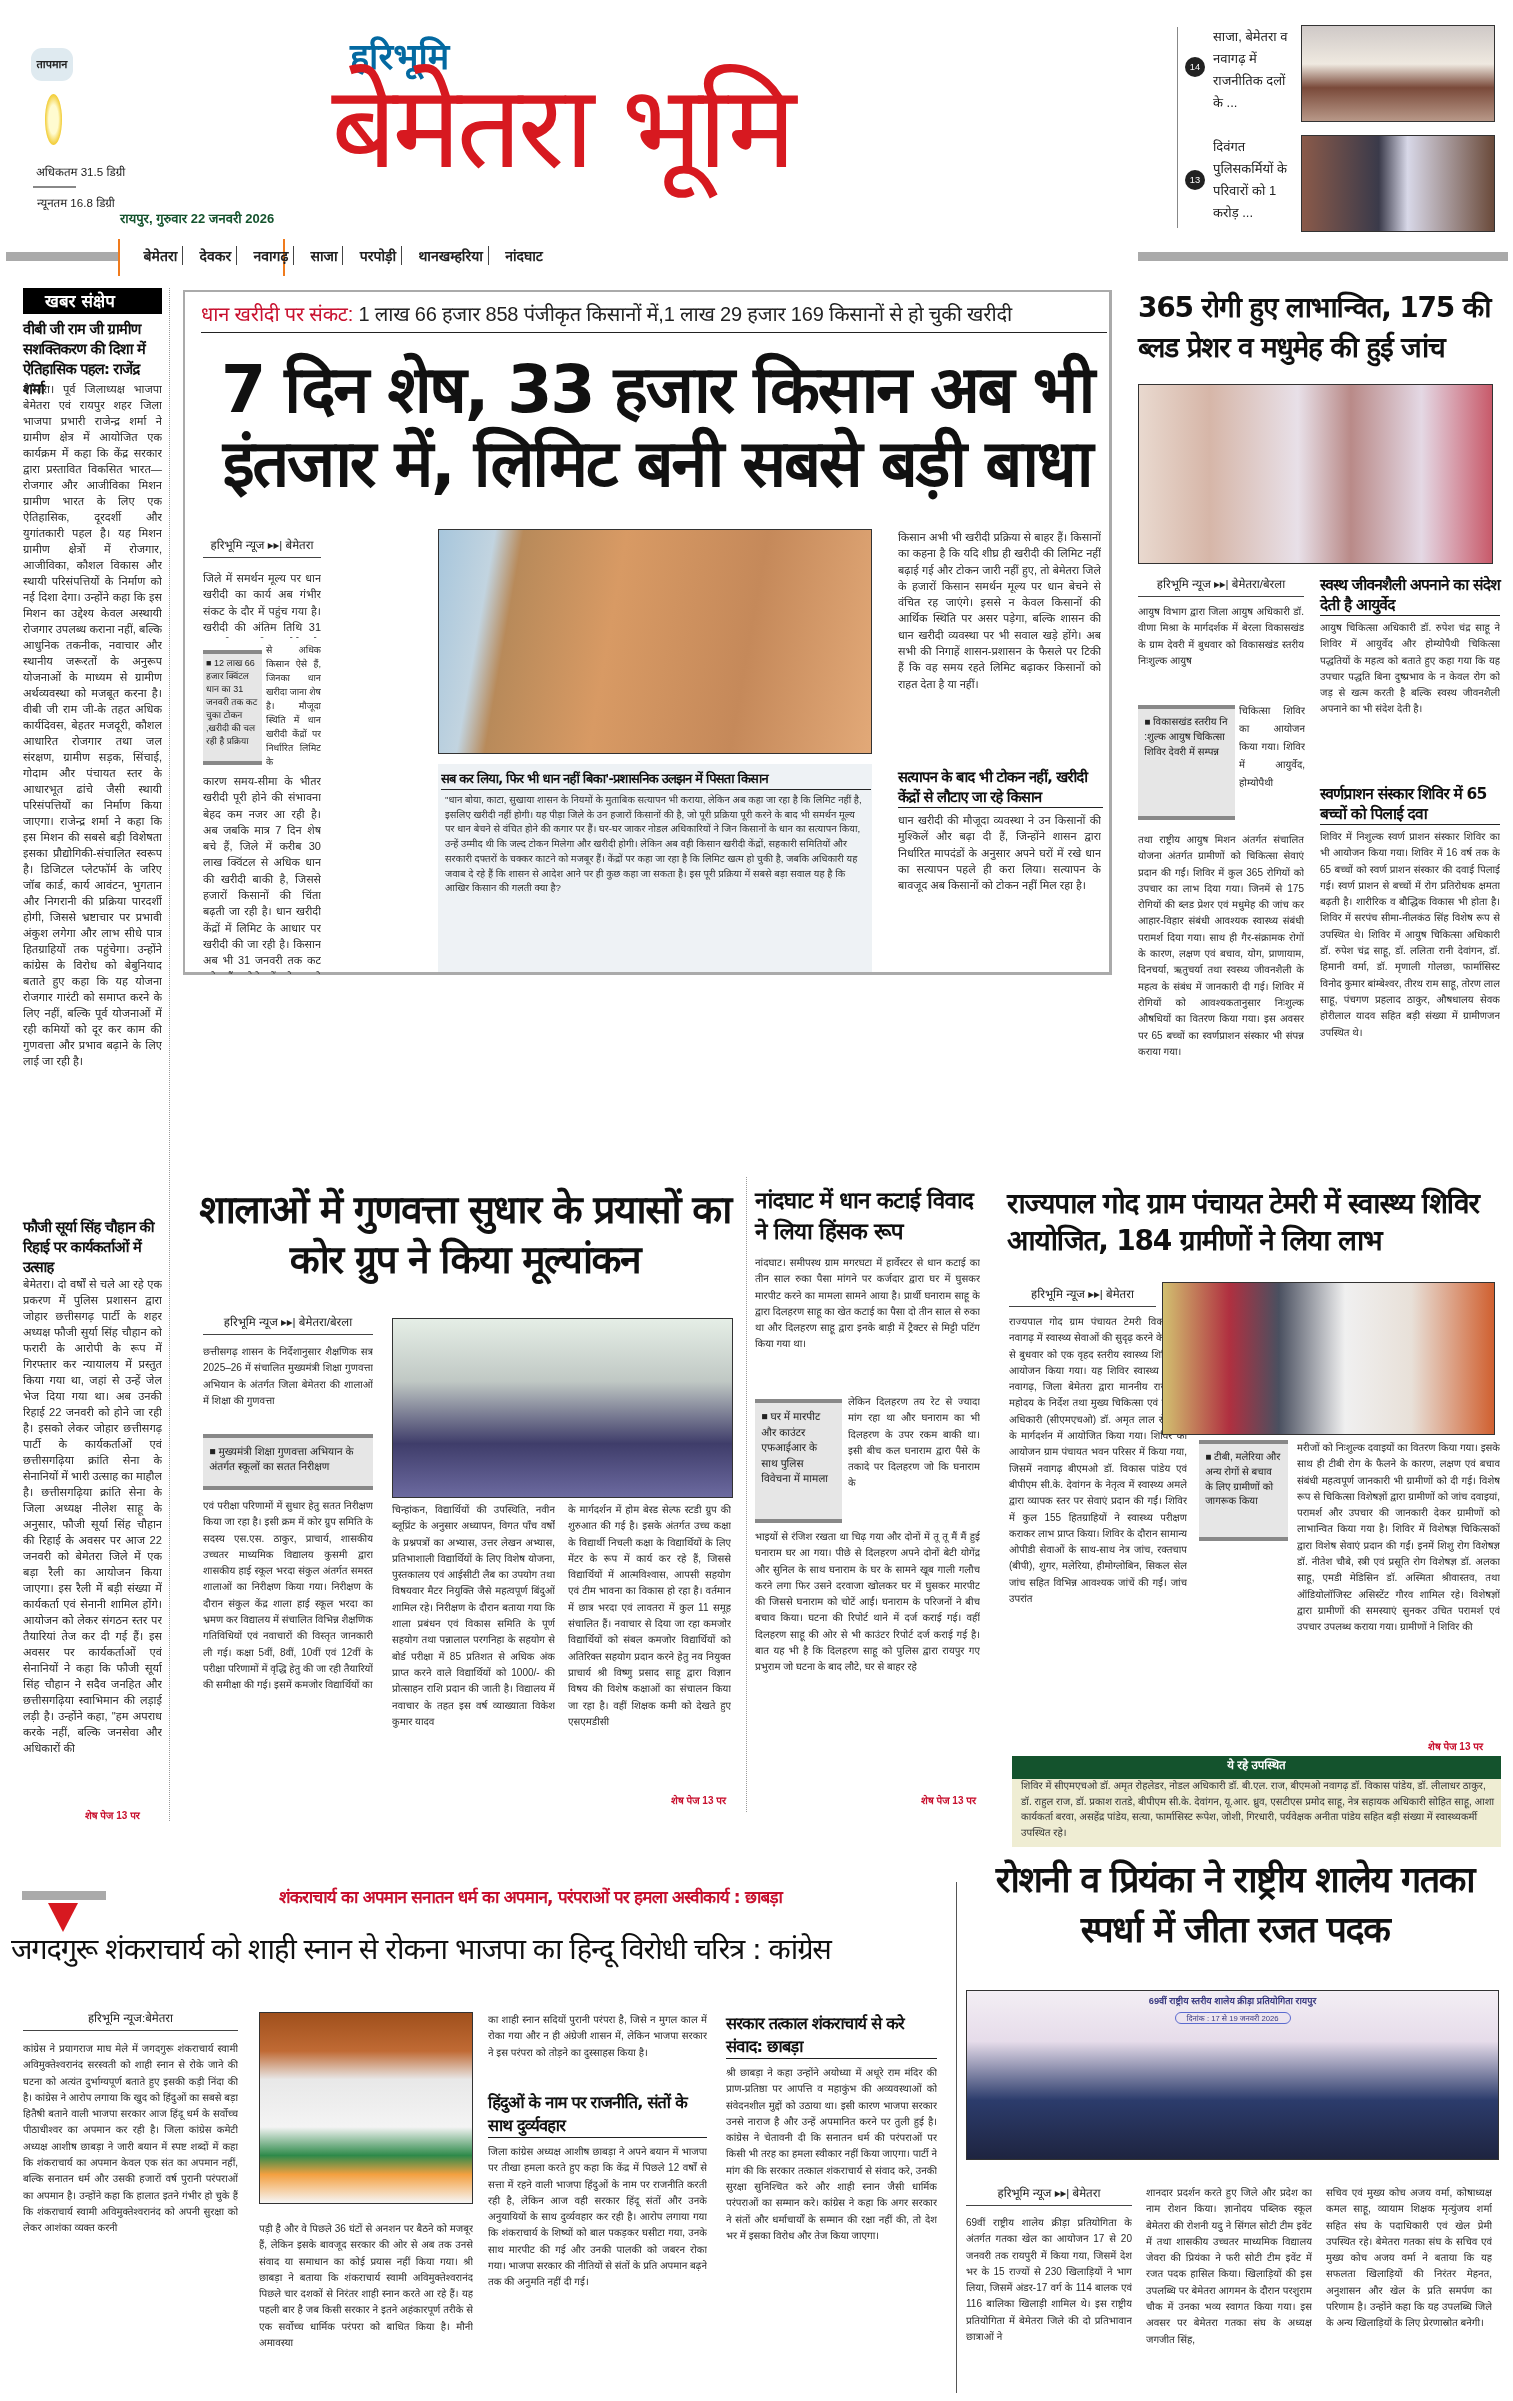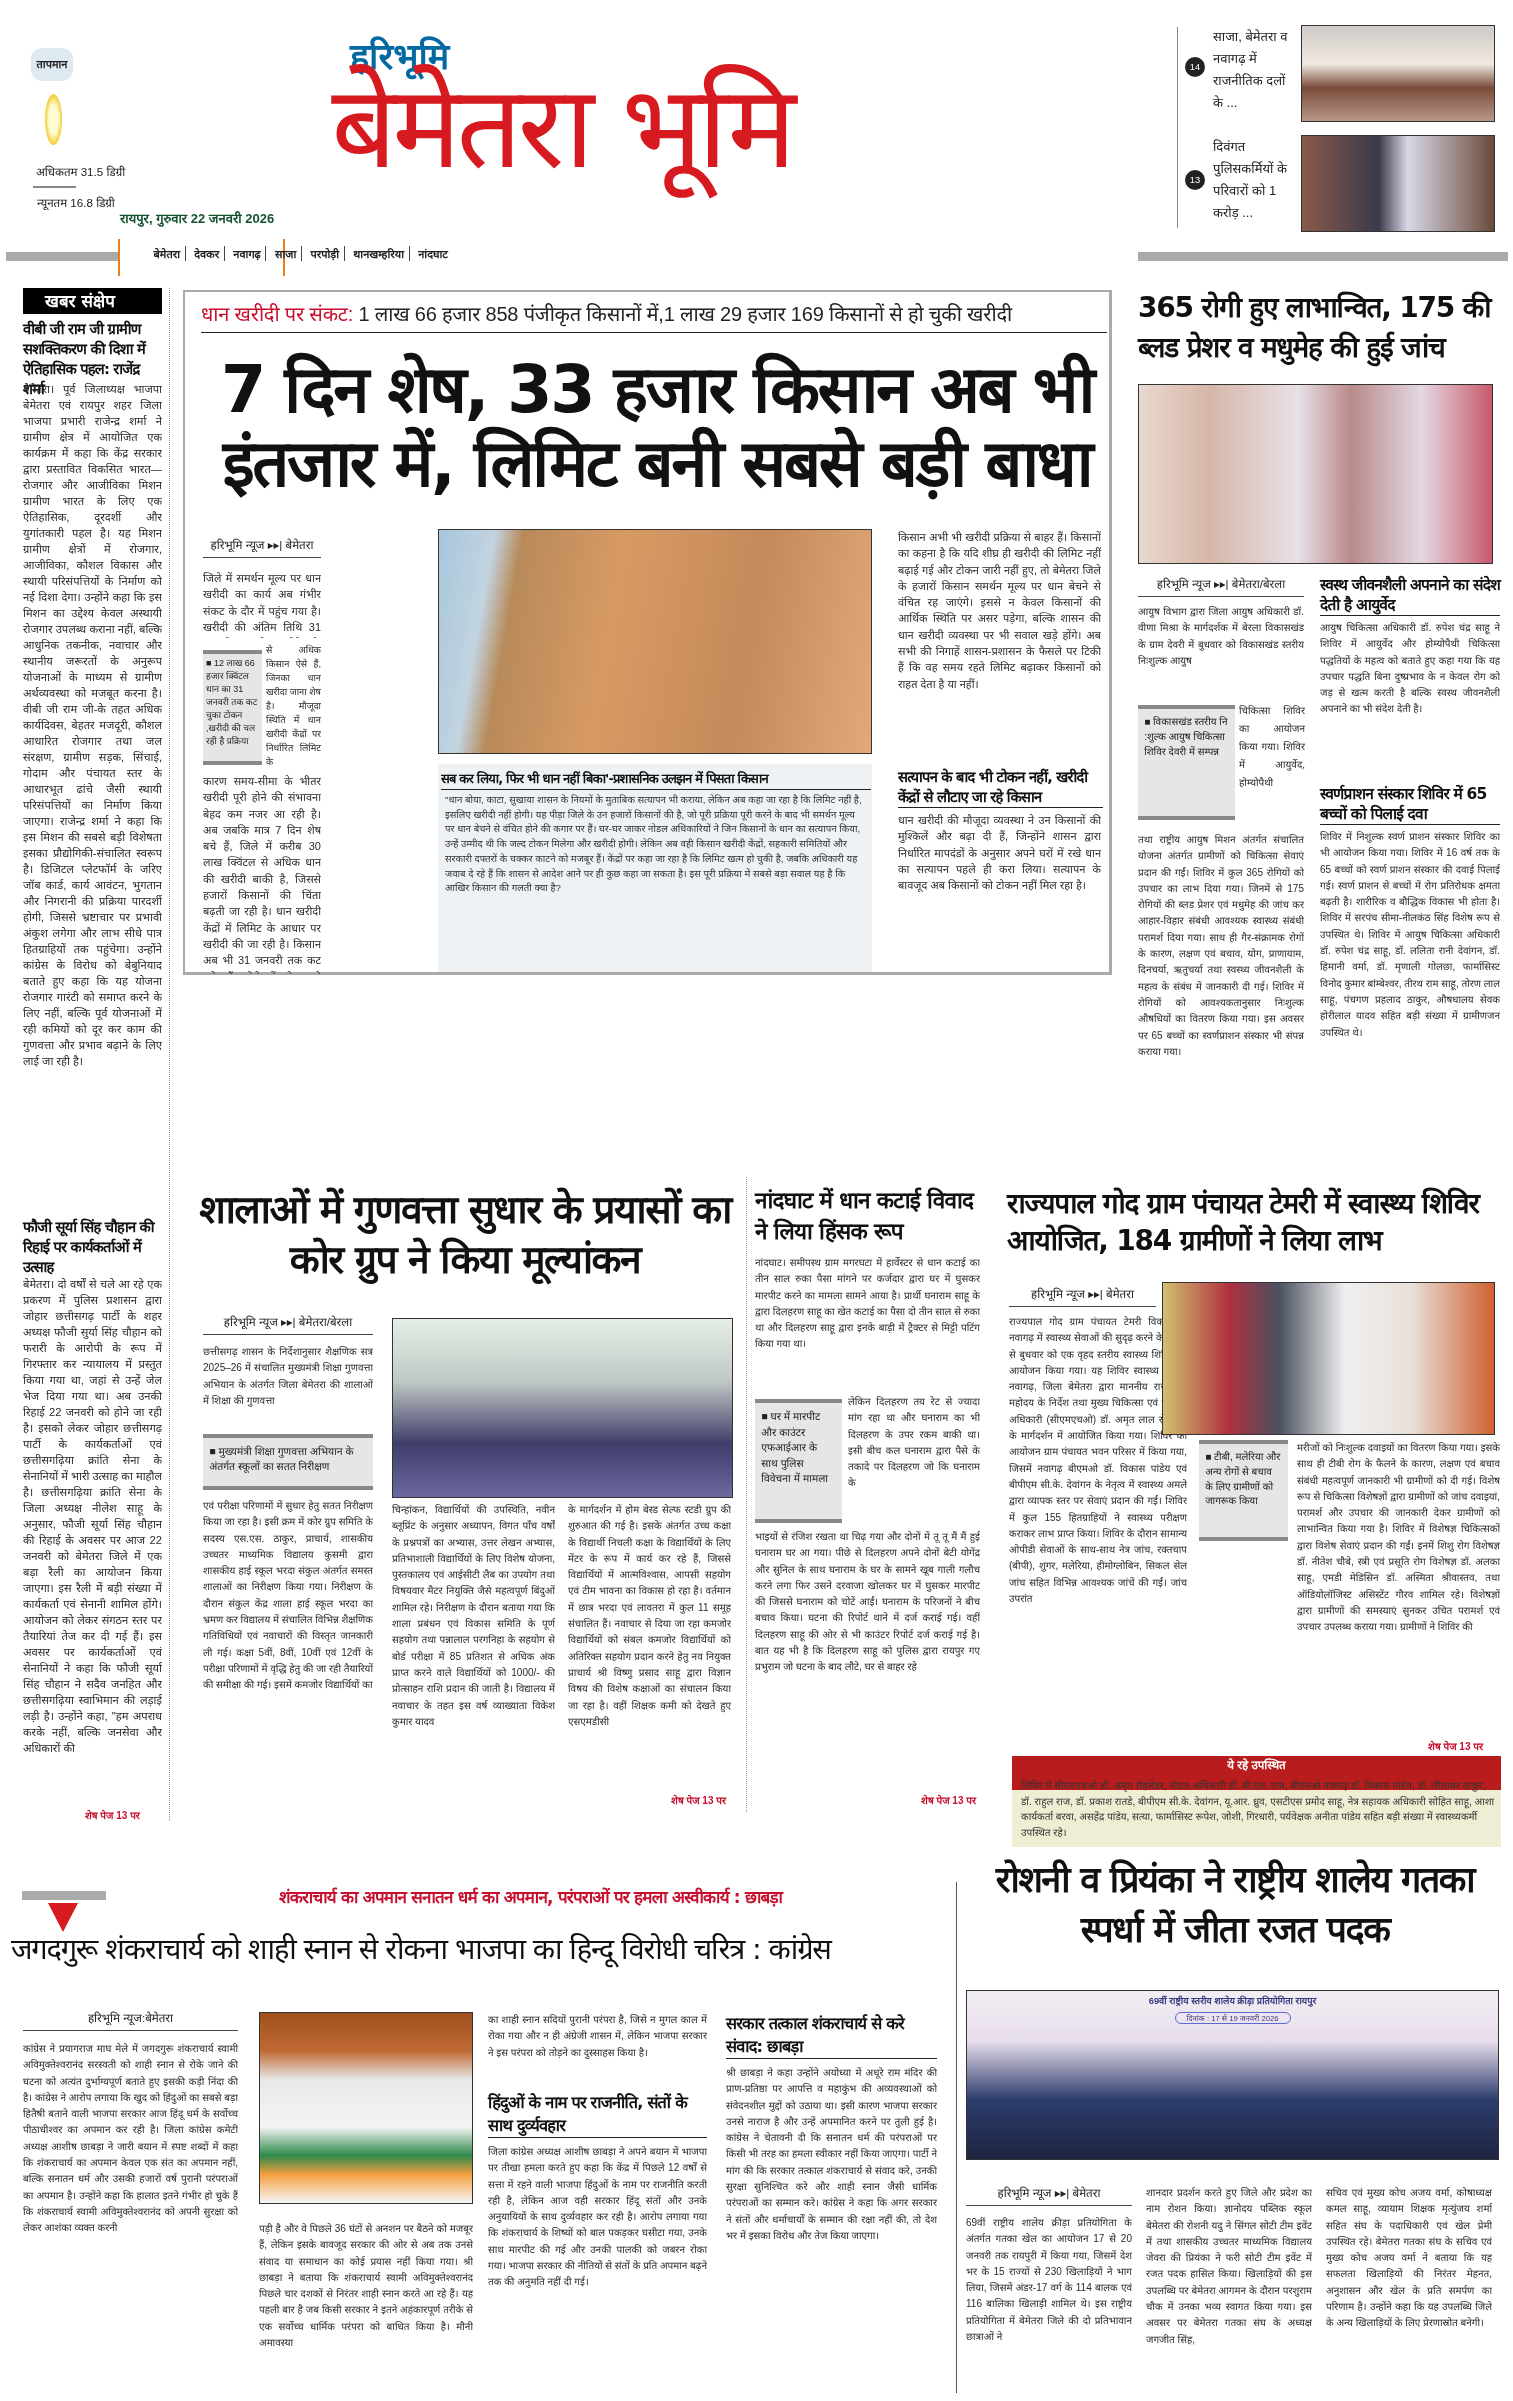--- a/index.html
+++ b/index.html
@@ -26,21 +26,21 @@
 <div class="abs" style="left:33px;top:186px;width:43px;border-top:2.3px solid #888"></div>
 <div class="abs" style="left:37px;top:195px;font-size:11.6px;white-space:nowrap">न्यूनतम 16.8 डिग्री</div>
 
 <div class="abs" style="left:350px;top:31px;font-size:36px;font-weight:bold;color:#0369a1;font-family:'DejaVu Sans',sans-serif">हरिभूमि</div>
 <div class="abs" style="left:116px;top:58px;width:891px;text-align:center;font-size:115px;line-height:139px;color:#d71920;font-family:'DejaVu Sans',sans-serif;letter-spacing:-4.6px">बेमेतरा भूमि</div>
 <div class="abs" style="left:120px;top:209px;font-size:13px;font-weight:bold;color:#14532d;padding-left:0">रायपुर, गुरुवार 22 जनवरी 2026</div>
 
 <div class="abs" style="left:6.2px;top:252px;width:112px;height:8.5px;background:#aaa"></div>
 <div class="abs" style="left:287px;top:252px;width:7.7px;height:0"></div>
 <div class="abs" style="left:118px;top:239px;width:167px;height:37px;border-left:2.3px solid #f07b1d;border-right:2.3px solid #f07b1d"></div>
-<div class="abs" style="left:149px;top:246px;display:flex;gap:4px;font-size:11px;font-weight:bold;white-space:nowrap">
+<div class="abs" style="left:139px;top:246px;display:flex;gap:12px;font-size:14px;font-weight:bold;white-space:nowrap">
   <span style="padding:0 4.6px;border-right:0.8px solid #444">बेमेतरा</span>
   <span style="padding:0 4.6px;border-right:0.8px solid #444">देवकर</span>
   <span style="padding:0 4.6px;border-right:0.8px solid #444">नवागढ़</span>
   <span style="padding:0 4.6px;border-right:0.8px solid #444">साजा</span>
   <span style="padding:0 4.6px;border-right:0.8px solid #444">परपोड़ी</span>
   <span style="padding:0 4.6px;border-right:0.8px solid #444">थानखम्हरिया</span>
   <span style="padding:0 4.6px">नांदघाट</span>
 </div>
 <div class="abs" style="left:1138px;top:252px;width:370px;height:8.5px;background:#aaa"></div>
 <div class="abs" style="left:6.2px;top:252px;width:112px;height:8.5px;background:#aaa"></div>
@@ -126,21 +126,21 @@
 
 <div class="abs hl" style="left:1007px;top:1185px;width:503px;font-size:28px;line-height:37px;letter-spacing:-1.2px">राज्यपाल गोद ग्राम पंचायत टेमरी में स्वास्थ्य शिविर आयोजित, 184 ग्रामीणों ने लिया लाभ</div>
 <div class="abs byline" style="left:1009px;top:1286px;width:147px">हरिभूमि न्यूज ▸▸| बेमेतरा</div>
 <div class="abs txt" style="left:1009px;top:1314px;width:178px;height:434px">राज्यपाल गोद ग्राम पंचायत टेमरी विकासखंड नवागढ़ में स्वास्थ्य सेवाओं की सुदृढ़ करने के उद्देश्य से बुधवार को एक वृहद स्तरीय स्वास्थ्य शिविर का आयोजन किया गया। यह शिविर स्वास्थ्य विभाग नवागढ़, जिला बेमेतरा द्वारा माननीय राज्यपाल महोदय के निर्देश तथा मुख्य चिकित्सा एवं स्वास्थ्य अधिकारी (सीएमएचओ) डॉ. अमृत लाल रोहेलेडर के मार्गदर्शन में आयोजित किया गया। शिविर का आयोजन ग्राम पंचायत भवन परिसर में किया गया, जिसमें नवागढ़ बीएमओ डॉ. विकास पांडेय एवं बीपीएम सी.के. देवांगन के नेतृत्व में स्वास्थ्य अमले द्वारा व्यापक स्तर पर सेवाएं प्रदान की गईं। शिविर में कुल 155 हितग्राहियों ने स्वास्थ्य परीक्षण कराकर लाभ प्राप्त किया। शिविर के दौरान सामान्य ओपीडी सेवाओं के साथ-साथ नेत्र जांच, रक्तचाप (बीपी), शुगर, मलेरिया, हीमोग्लोबिन, सिकल सेल जांच सहित विभिन्न आवश्यक जांचें की गईं। जांच उपरांत</div>
 <div class="abs photo" style="left:1162px;top:1282px;width:333px;height:153px;background:linear-gradient(90deg,#d2c070 0%,#b03040 20%,#4a5060 35%,#f0f0f0 55%,#e8e0d8 75%,#d06030 100%)"></div>
 <div class="abs pull" style="left:1199px;top:1440px;width:89px;height:101px;font-size:10px;line-height:14.7px">टीबी, मलेरिया और अन्य रोगों से बचाव के लिए ग्रामीणों को जागरूक किया</div>
 <div class="abs txt" style="left:1297px;top:1440px;width:203px;height:310px">मरीजों को निःशुल्क दवाइयों का वितरण किया गया। इसके साथ ही टीबी रोग के फैलने के कारण, लक्षण एवं बचाव संबंधी महत्वपूर्ण जानकारी भी ग्रामीणों को दी गई। विशेष रूप से चिकित्सा विशेषज्ञों द्वारा ग्रामीणों को जांच दवाइयां, परामर्श और उपचार की जानकारी देकर ग्रामीणों को लाभान्वित किया गया है। शिविर में विशेषज्ञ चिकित्सकों द्वारा विशेष सेवाएं प्रदान की गईं। इनमें शिशु रोग विशेषज्ञ डॉ. नीतेश चौबे, स्त्री एवं प्रसूति रोग विशेषज्ञ डॉ. अलका साहू, एमडी मेडिसिन डॉ. अस्मिता श्रीवास्तव, तथा ऑडियोलॉजिस्ट असिस्टेंट गौरव शामिल रहे। विशेषज्ञों द्वारा ग्रामीणों की समस्याएं सुनकर उचित परामर्श एवं उपचार उपलब्ध कराया गया। ग्रामीणों ने शिविर की</div>
 <div class="abs cont" style="left:1425px;top:1739px;font-size:10px;background:#fff;padding-left:3.1px">शेष पेज 13 पर</div>
 
 <div class="abs" style="left:1012px;top:1756px;width:489px;height:91px;background:#efedd3"></div>
-<div class="abs" style="left:1012px;top:1756px;width:489px;height:34px;background:#b91c1c;color:#fff;font-weight:bold;text-align:center;font-size:11.6px;line-height:17px">ये रहे उपस्थित</div>
+<div class="abs" style="left:1012px;top:1756px;width:489px;height:23px;background:#14532d;color:#fff;font-weight:bold;text-align:center;font-size:11.6px;line-height:17px">ये रहे उपस्थित</div>
 <div class="abs" style="left:1021px;top:1778px;width:474px;font-size:10px;line-height:15.5px;color:#333">शिविर में सीएमएचओ डॉ. अमृत रोहलेडर, नोडल अधिकारी डॉ. बी.एल. राज, बीएमओ नवागढ़ डॉ. विकास पांडेय, डॉ. लीलाधर ठाकुर, डॉ. राहुल राज, डॉ. प्रकाश रातडे, बीपीएम सी.के. देवांगन, यू.आर. ध्रुव, एसटीएस प्रमोद साहू, नेत्र सहायक अधिकारी सोहित साहू, आशा कार्यकर्ता बरवा, असहेंद्र पांडेय, सत्या, फार्मासिस्ट रूपेश, जोशी, गिरधारी, पर्यवेक्षक अनीता पांडेय सहित बड़ी संख्या में स्वास्थ्यकर्मी उपस्थित रहे।</div>
 
 <div class="abs" style="left:22px;top:1891px;width:84px;height:9.3px;background:#aaa"></div>
 <div class="abs" style="left:48px;top:1903px;width:0;height:0;border-left:15.5px solid transparent;border-right:15.5px solid transparent;border-top:29px solid #d71920"></div>
 <div class="abs hl" style="left:116px;top:1886px;width:829px;color:#c8102e;font-size:17px;line-height:23px;white-space:nowrap;overflow:hidden;text-align:center">शंकराचार्य का अपमान सनातन धर्म का अपमान, परंपराओं पर हमला अस्वीकार्य : छाबड़ा</div>
 <div class="abs" style="left:11px;top:1928px;width:934px;font-size:29px;line-height:42px;color:#111;white-space:nowrap;overflow:hidden;font-family:'DejaVu Sans',sans-serif;letter-spacing:-1.2px">जगदगुरू शंकराचार्य को शाही स्नान से रोकना भाजपा का हिन्दू विरोधी चरित्र : कांग्रेस</div>
 <div class="abs byline" style="left:23px;top:2010px;width:215px">हरिभूमि न्यूज:बेमेतरा</div>
 <div class="abs txt" style="left:23px;top:2041px;width:215px;height:341px">कांग्रेस ने प्रयागराज माघ मेले में जगदगुरू शंकराचार्य स्वामी अविमुक्तेश्वरानंद सरस्वती को शाही स्नान से रोके जाने की घटना को अत्यंत दुर्भाग्यपूर्ण बताते हुए इसकी कड़ी निंदा की है। कांग्रेस ने आरोप लगाया कि खुद को हिंदुओं का सबसे बड़ा हितैषी बताने वाली भाजपा सरकार आज हिंदू धर्म के सर्वोच्च पीठाधीश्वर का अपमान कर रही है।  जिला कांग्रेस कमेटी अध्यक्ष आशीष छाबड़ा ने जारी बयान में स्पष्ट शब्दों में कहा कि शंकराचार्य का अपमान केवल एक संत का अपमान नहीं, बल्कि सनातन धर्म और उसकी हजारों वर्ष पुरानी परंपराओं का अपमान है। उन्होंने कहा कि हालात इतने गंभीर हो चुके हैं कि शंकराचार्य स्वामी अविमुक्तेश्वरानंद को अपनी सुरक्षा को लेकर आशंका व्यक्त करनी</div>
 <div class="abs photo" style="left:259px;top:2012px;width:214px;height:192px;background:linear-gradient(180deg,#a0501c 0%,#c06a34 20%,#e8e8e8 35%,#f4f4f4 60%,#2e8a4a 75%,#f4a040 85%,#f6f6f6 100%)"></div>
 <div class="abs txt" style="left:259px;top:2221px;width:214px;height:163px">पड़ी है और वे पिछले 36 घंटों से अनशन पर बैठने को मजबूर हैं, लेकिन इसके बावजूद सरकार की ओर से अब तक उनसे संवाद या समाधान का कोई प्रयास नहीं किया गया। श्री छाबड़ा ने बताया कि शंकराचार्य स्वामी अविमुक्तेश्वरानंद पिछले चार दशकों से निरंतर शाही स्नान करते आ रहे हैं। यह पहली बार है जब किसी सरकार ने इतने अहंकारपूर्ण तरीके से एक सर्वोच्च धार्मिक परंपरा को बाधित किया है। मौनी अमावस्या</div>

